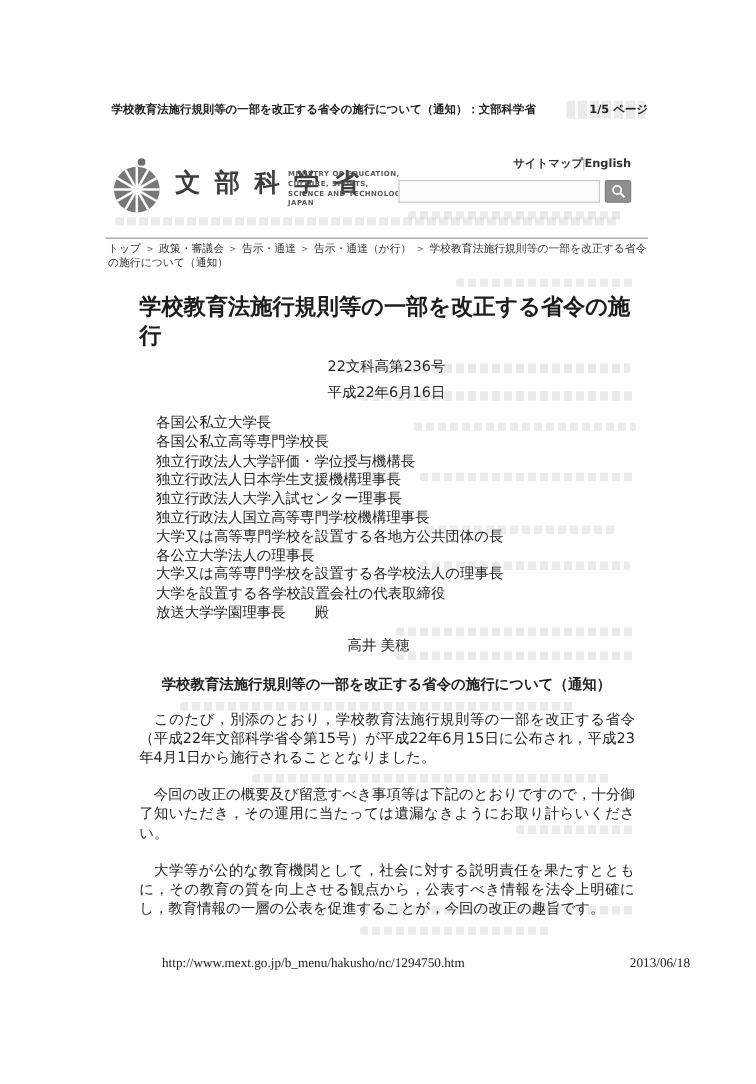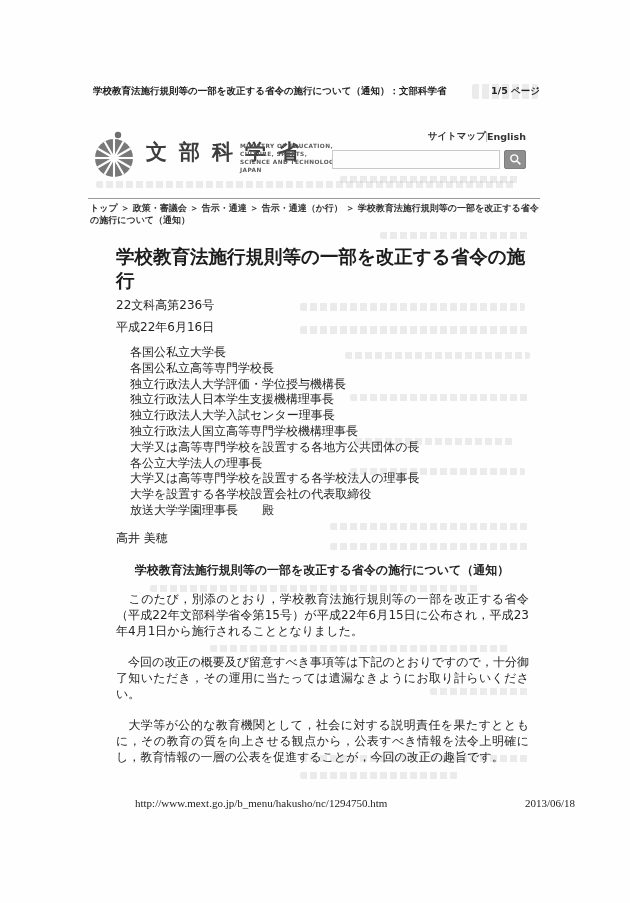--- a/index.html
+++ b/index.html
@@ -53,30 +53,30 @@
   }
   .search-btn{
     width:22px;height:19px;margin-left:4px;border:1px solid #7e7e7e;border-radius:2px;
     background:#8f8f8f;display:flex;align-items:center;justify-content:center;
     padding:0;cursor:pointer;
   }
   
   .divider{position:absolute;left:88px;top:198px;width:452px;height:1px;background:#9a9a9a;}
   .breadcrumb{
     position:absolute;left:90px;top:203px;width:452px;
-    font-size:9px;font-weight:bold;line-height:11.5px;color:#333;
+    font-size:9px;font-weight:normal;line-height:11.5px;color:#333;
   }
   .breadcrumb .bsep{margin:0 3px;color:#333;}
   .breadcrumb span{cursor:default;}
   
   .doc-title{
     position:absolute;left:116px;top:245px;width:418px;margin:0;
     font-size:18.5px;font-weight:bold;line-height:23.5px;color:#1c1c1c;
   }
-  .right-line{position:absolute;width:412px;left:116px;text-align:left;font-size:12px;color:#242424;}
+  .right-line{position:absolute;width:412px;left:116px;text-align:center;font-size:12px;color:#242424;}
   .doc-number{top:297px;}
   .doc-date{top:319px;}
   .recipients{
     position:absolute;left:130px;top:345px;width:402px;
     font-size:12px;line-height:15.8px;color:#242424;
   }
   .sender-title{top:514px;}
   .sender-name{top:530px;width:399px;}
   .subject{
     position:absolute;left:116px;top:562px;width:412px;

